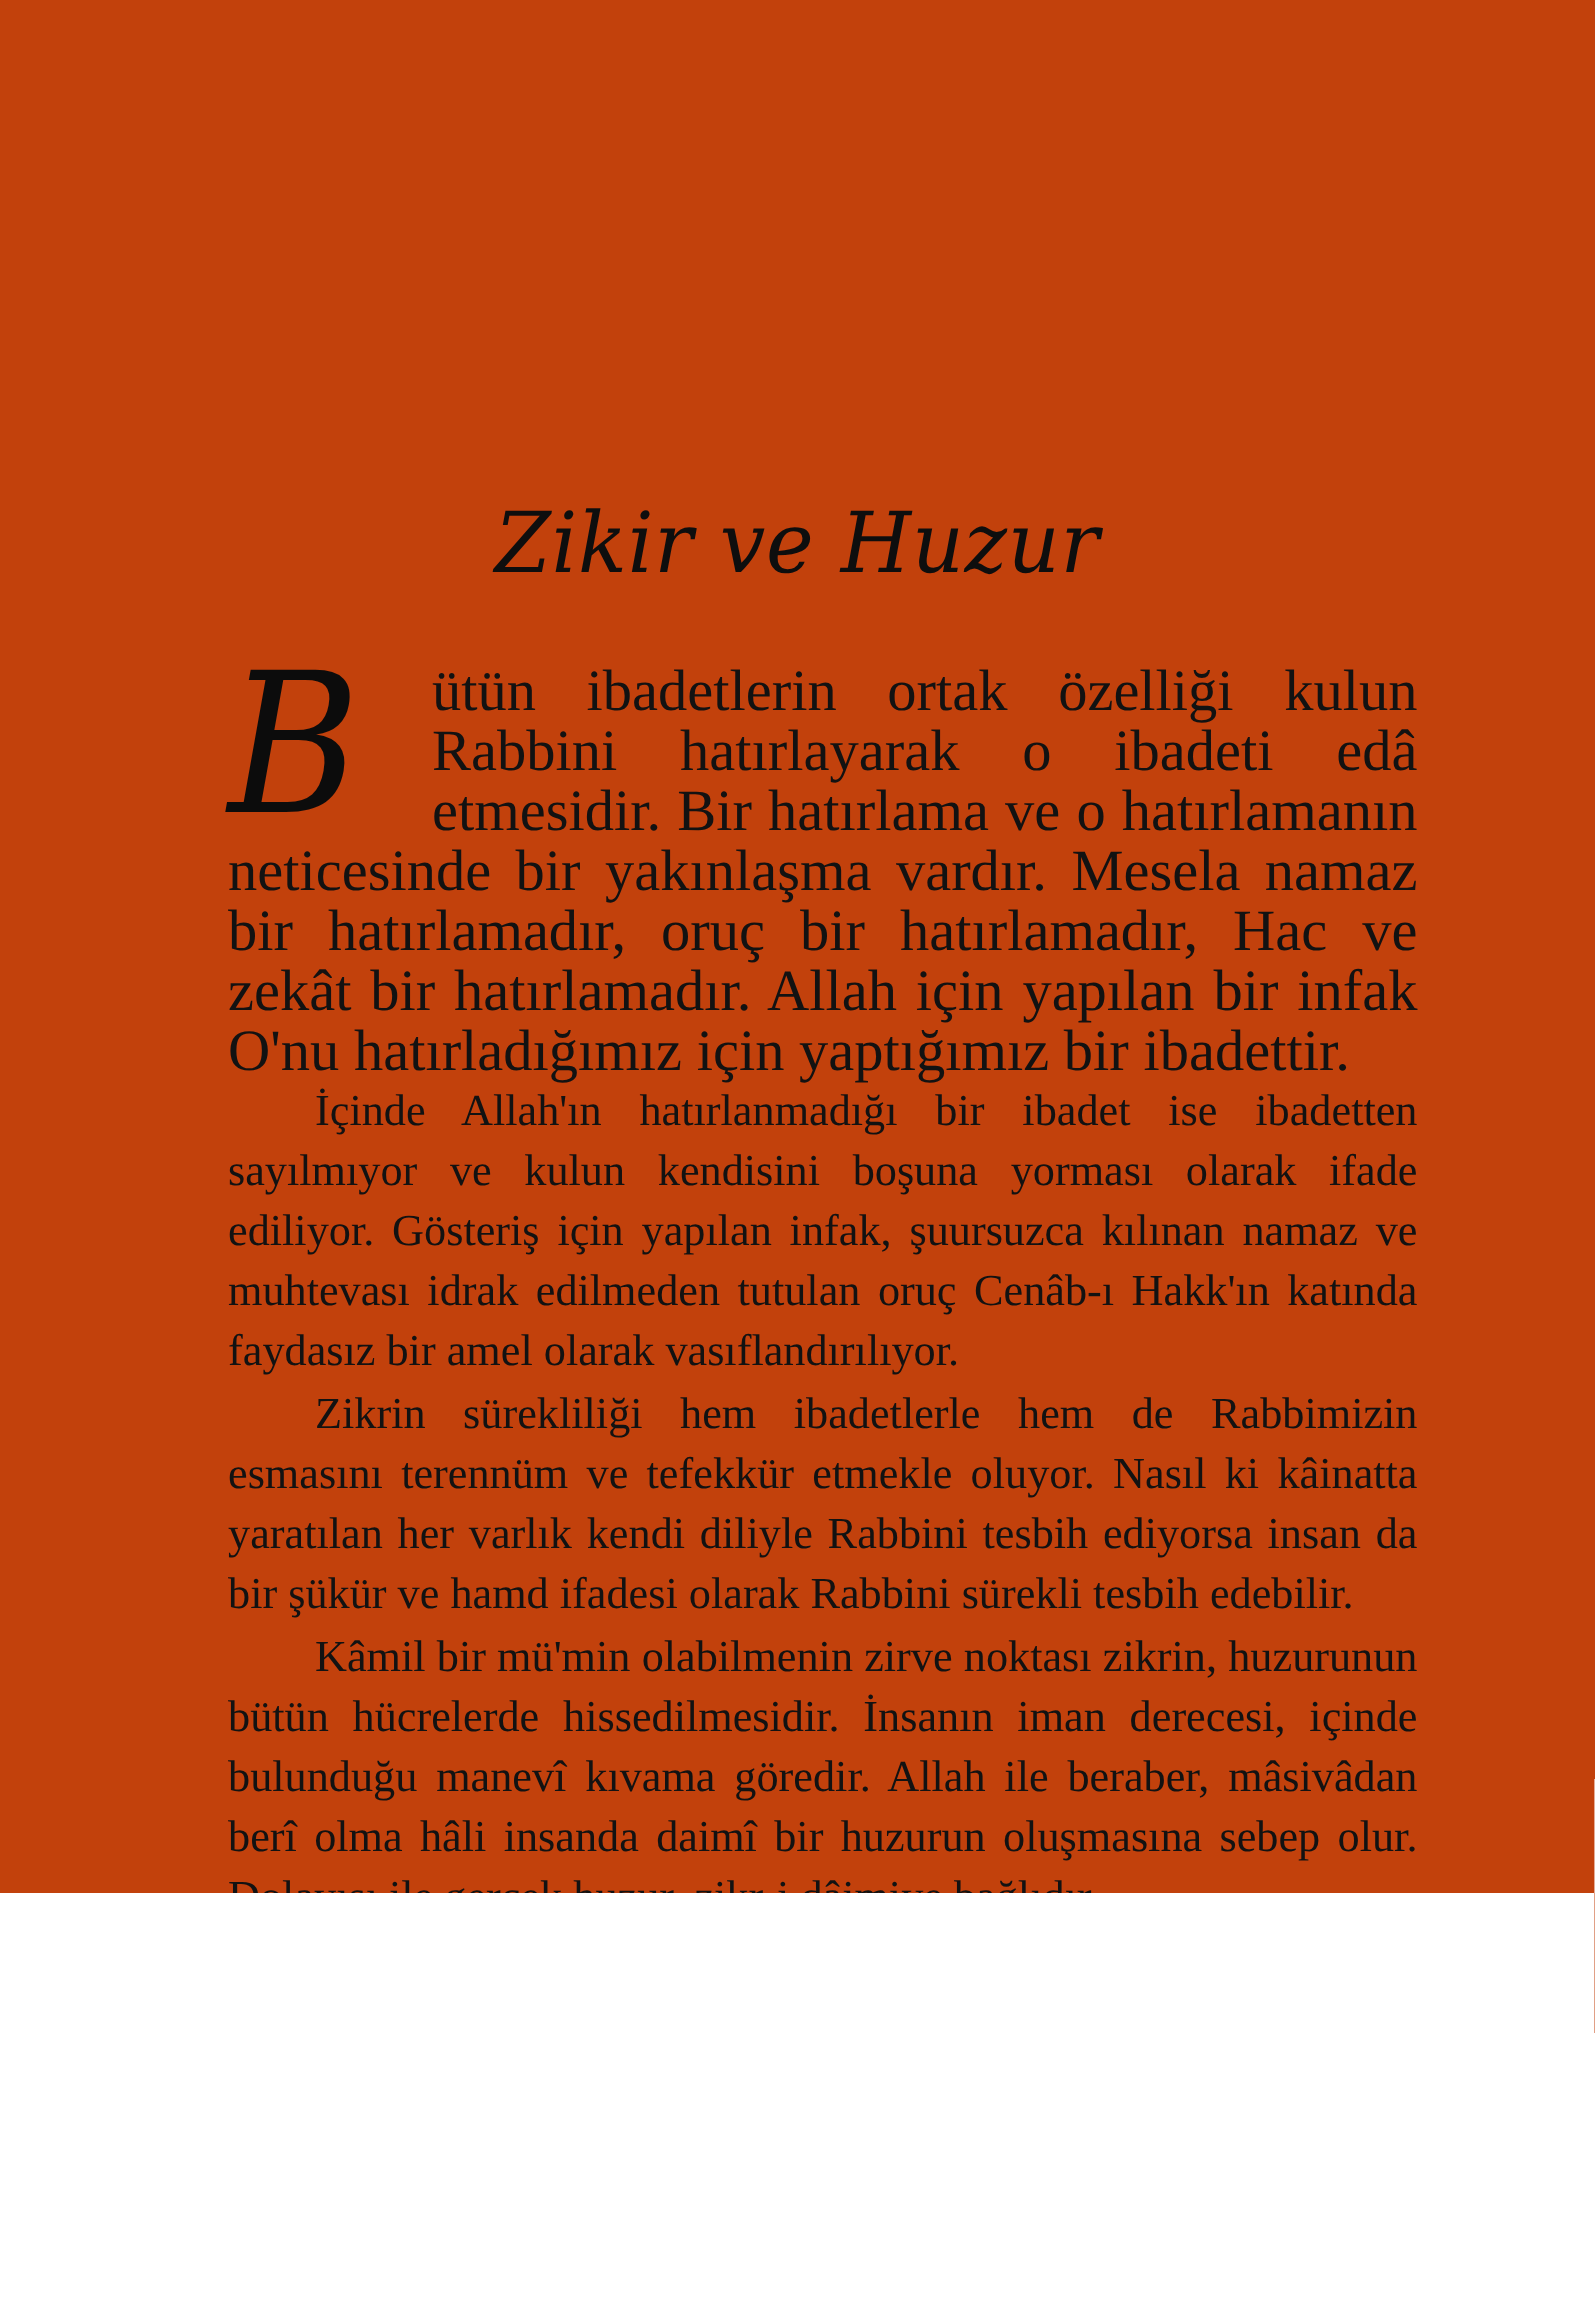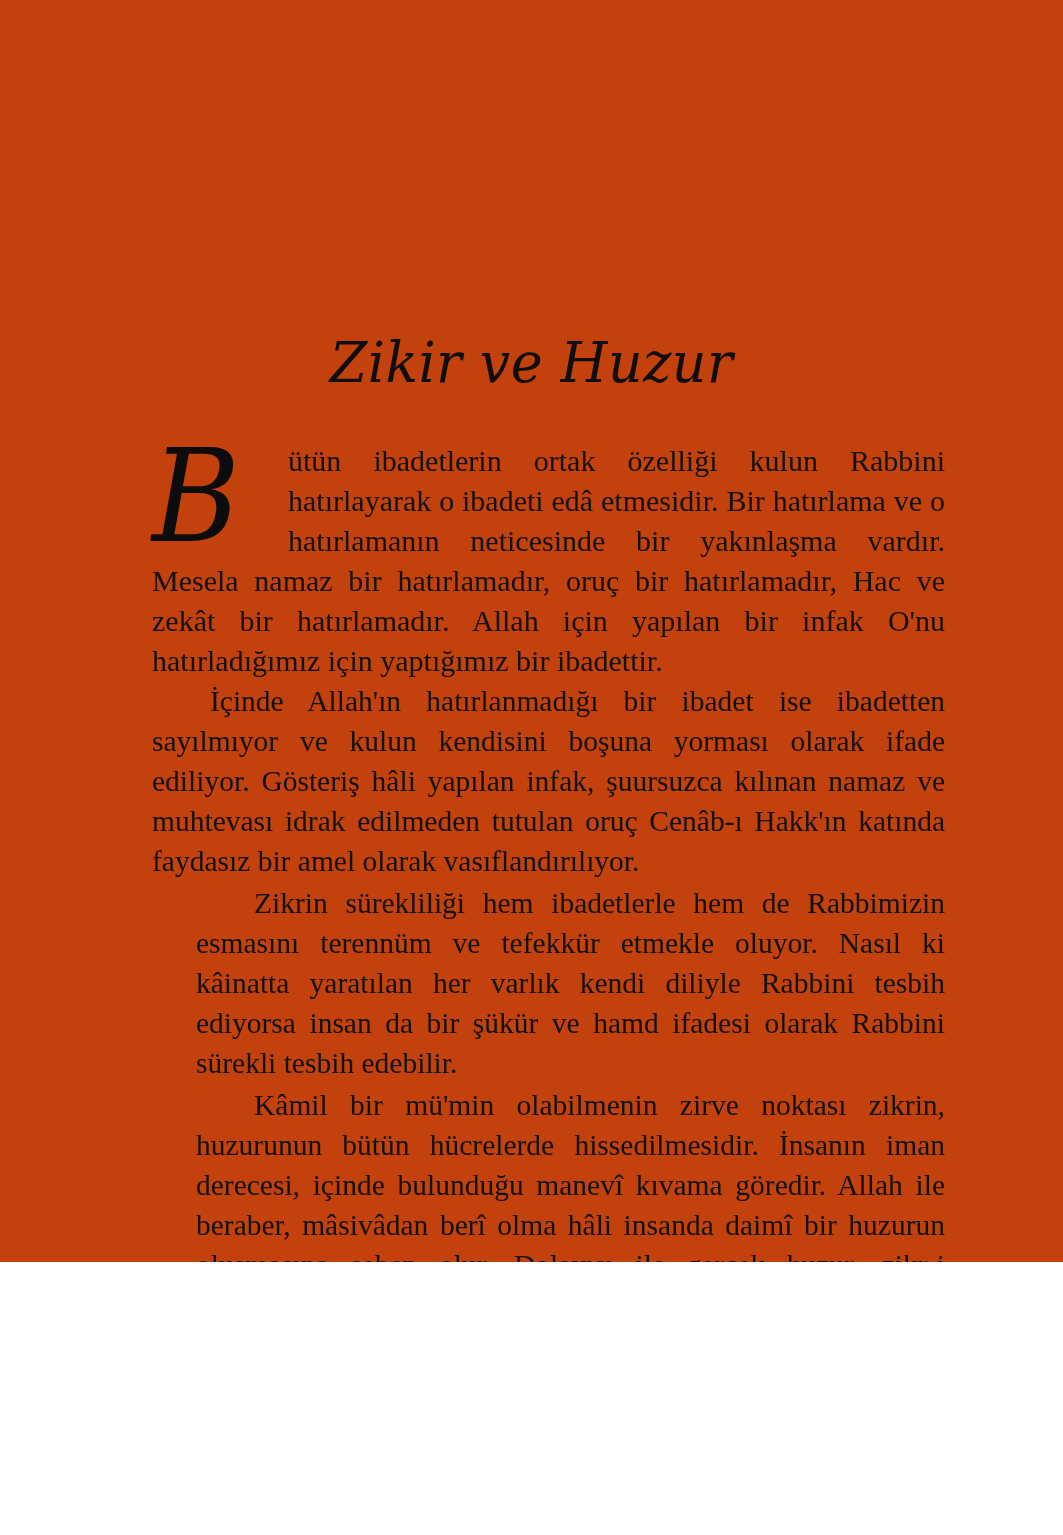--- a/index.html
+++ b/index.html
@@ -51,21 +51,20 @@
     line-height: 40px;
     text-align: justify;
     text-justify: inter-word;
     hyphens: manual;
     -webkit-hyphens: manual;
     color: #121212;
   }
 
   .para + .para {
     margin-top: 2px;
-    margin-left: 44px;
   }
 
   .para.indent {
     text-indent: 58px;
   }
 
   
   .dropcap-wrap {
     position: relative;
   }
@@ -82,21 +81,21 @@
     line-height: 118px;
     text-align: left;
     color: #0c0c0c;
     transform: scaleX(0.92);
     transform-origin: left top;
     user-select: none;
   }
 
   .para-first {
     margin: 0;
-    font-size: 30px;
+    font-size: 39px;
     line-height: 40px;
     text-align: justify;
     color: #121212;
   }
 
   
   .page-footer {
     position: absolute;
     right: 118px;
     top: 1386px;
@@ -124,21 +123,21 @@
 
   <h1 class="chapter-title">Zikir ve Huzur</h1>
 
   <div class="text-column">
 
     <div class="dropcap-wrap">
       <span class="dropcap">B</span>
       <p class="para-first">ütün ibadetlerin ortak özelliği kulun Rabbini hatırlayarak o ibadeti edâ etmesidir. Bir hatırlama ve o hatırlamanın neticesinde bir yakınlaşma vardır. Mesela namaz bir hatırlamadır, oruç bir hatırlamadır, Hac ve zekât bir hatırlamadır. Allah için yapılan bir infak O'nu hatırladığımız için yaptığımız bir ibadettir.</p>
     </div>
 
-    <p class="para indent">İçinde Allah'ın hatırlanmadığı bir ibadet ise ibadetten sayılmıyor ve kulun kendisini boşuna yorması olarak ifade ediliyor. Gösteriş hâli yapılan infak, şuursuzca kılınan namaz ve muhtevası idrak edilmeden tutulan oruç Cenâb-ı Hakk'ın katında faydasız bir amel olarak vasıflandırılıyor.</p>
+    <p class="para indent">İçinde Allah'ın hatırlanmadığı bir ibadet ise ibadetten sayılmıyor ve kulun kendisini boşuna yorması olarak ifade ediliyor. Gösteriş için yapılan infak, şuursuzca kılınan namaz ve muhtevası idrak edilmeden tutulan oruç Cenâb-ı Hakk'ın katında faydasız bir amel olarak vasıflandırılıyor.</p>
 
     <p class="para indent">Zikrin sürekliliği hem ibadetlerle hem de Rabbimizin esmasını terennüm ve tefekkür etmekle oluyor. Nasıl ki kâinatta yaratılan her varlık kendi diliyle Rabbini tesbih ediyorsa insan da bir şükür ve hamd ifadesi olarak Rabbini sürekli tesbih edebilir.</p>
 
     <p class="para indent">Kâmil bir mü'min olabilmenin zirve noktası zikrin, huzurunun bütün hücrelerde hissedilmesidir. İnsanın iman derecesi, içinde bulunduğu manevî kıvama göredir. Allah ile beraber, mâsivâdan berî olma hâli insanda daimî bir huzurun oluşmasına sebep olur. Dolayısı ile gerçek huzur, zikr-i dâimiye bağlıdır.</p>
 
   </div>
 
 
 </div>
 

